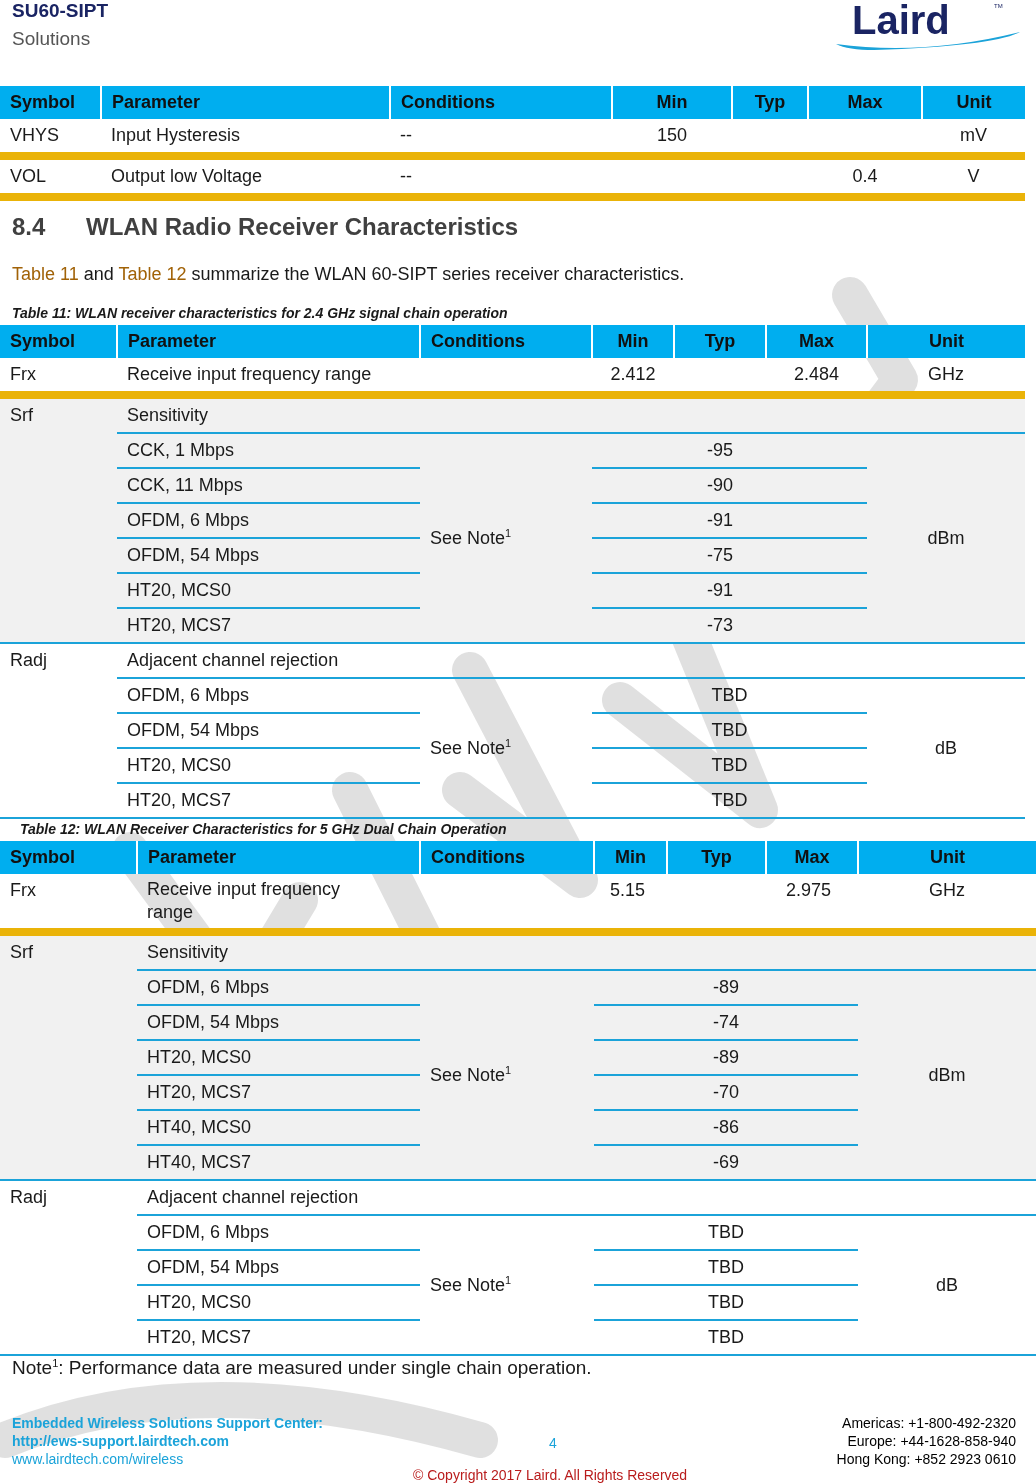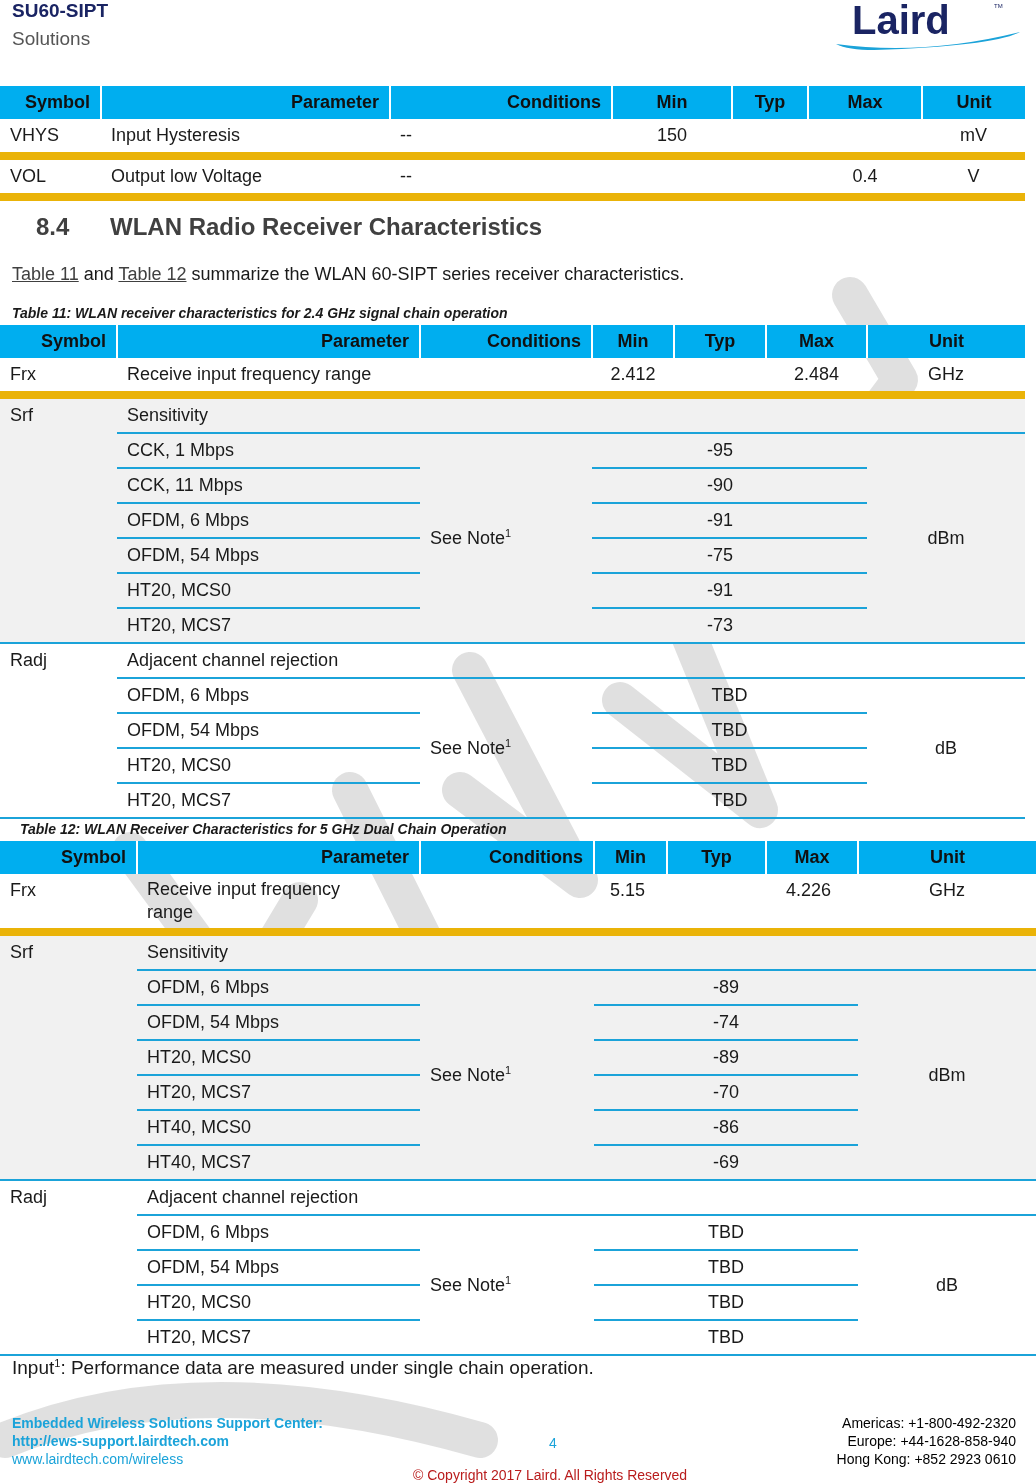--- a/index.html
+++ b/index.html
@@ -12,34 +12,34 @@
   .doc-title { left:12px; top:0; font-weight:bold; font-size:19px; color:#1a2463; }
   .doc-sub { left:12px; top:28px; font-size:19px; color:#555; }
   .logo { left:834px; top:0; width:190px; height:56px; }
 
   table { border-collapse:collapse; position:absolute; table-layout:fixed; }
   th {
     background:#00aeef; color:#111; font-weight:bold; font-size:18px;
     padding:0 10px; height:33px; text-align:center; border-left:2px solid #fff;
   }
   th:first-child { border-left:none; }
-  th.l { text-align:right; }
+  th.l { text-align:left; }
   td { padding:0 10px; font-size:18px; height:33px; vertical-align:middle; }
   td.c { text-align:center; }
   td.l { text-align:left; }
   tr.bb > td { border-bottom:8px solid #eab308; }
   td.bb { border-bottom:2px solid #1ba3d9; }
   tr.grey > td, td.grey { background:#f1f1f1; }
   td.top { vertical-align:top; padding-top:6px; }
   sup { font-size:11px; }
 
-  .section { left:12px; top:213px; font-size:24px; font-weight:bold; color:#404040;margin-left:24px; }
+  .section { left:12px; top:213px; font-size:24px; font-weight:bold; color:#404040; }
   .section .num { display:inline-block; width:74px; }
   .intro { left:12px; top:264px; font-size:18px; }
-  .link { color:#404040;text-decoration:underline; }
+  .link { color:#a16207; }
   .caption { font-size:14px; font-weight:bold; font-style:italic; }
   .note { left:12px; top:1357px; font-size:19px; }
 
   .footer-left { left:12px; top:1414px; font-size:14px; color:#1ba3d9; line-height:18px; }
   .footer-left .b { font-weight:bold; }
   .page-num { left:549px; top:1435px; font-size:14px; color:#1ba3d9; }
   .copyright { left:413px; top:1467px; font-size:14px; color:#b91c1c; }
   .footer-right { right:20px; top:1414px; font-size:14px; color:#000000; line-height:18px; text-align:right; }
 
   .watermark { left:0; top:0; width:1036px; height:1484px; pointer-events:none; }
@@ -231,21 +231,21 @@
     <th>Typ</th>
     <th>Max</th>
     <th>Unit</th>
   </tr>
   <tr class="bb" style="height:58px;">
     <td class="l top">Frx</td>
     <td class="l" style="padding-right:40px; line-height:23px;">Receive input frequency range</td>
     <td></td>
     <td class="l top" style="padding-left:16px;">5.15</td>
     <td></td>
-    <td class="l top" style="padding-left:20px;">4.226</td>
+    <td class="l top" style="padding-left:20px;">2.975</td>
     <td class="c top">GHz</td>
   </tr>
   <tr class="grey">
     <td class="l top bb" rowspan="7">Srf</td>
     <td class="l bb" colspan="6">Sensitivity</td>
   </tr>
   <tr class="grey">
     <td class="l bb">OFDM, 6 Mbps</td>
     <td class="l" rowspan="6" style="border-bottom:2px solid #1ba3d9;"><span>See Note</span><sup>1</sup></td>
     <td class="c bb" colspan="3">-89</td>
@@ -290,21 +290,21 @@
     <td class="c bb" colspan="3">TBD</td>
   </tr>
   <tr>
     <td class="l bb">HT20, MCS7</td>
     <td class="c bb" colspan="3">TBD</td>
   </tr>
 </tbody>
   </table>
 
 <div class="abs note">
-  <span>Input</span><sup>1</sup><span>: Performance data are measured under single chain operation.</span>
+  <span>Note</span><sup>1</sup><span>: Performance data are measured under single chain operation.</span>
 </div>
 
 <div class="abs footer-left">
   <div class="b">Embedded Wireless Solutions Support Center:</div>
   <div class="b">http://ews-support.lairdtech.com</div>
   <div>www.lairdtech.com/wireless</div>
 </div>
 <div class="abs page-num">4</div>
 <div class="abs copyright">© Copyright 2017 Laird. All Rights Reserved</div>
 <div class="abs footer-right">

